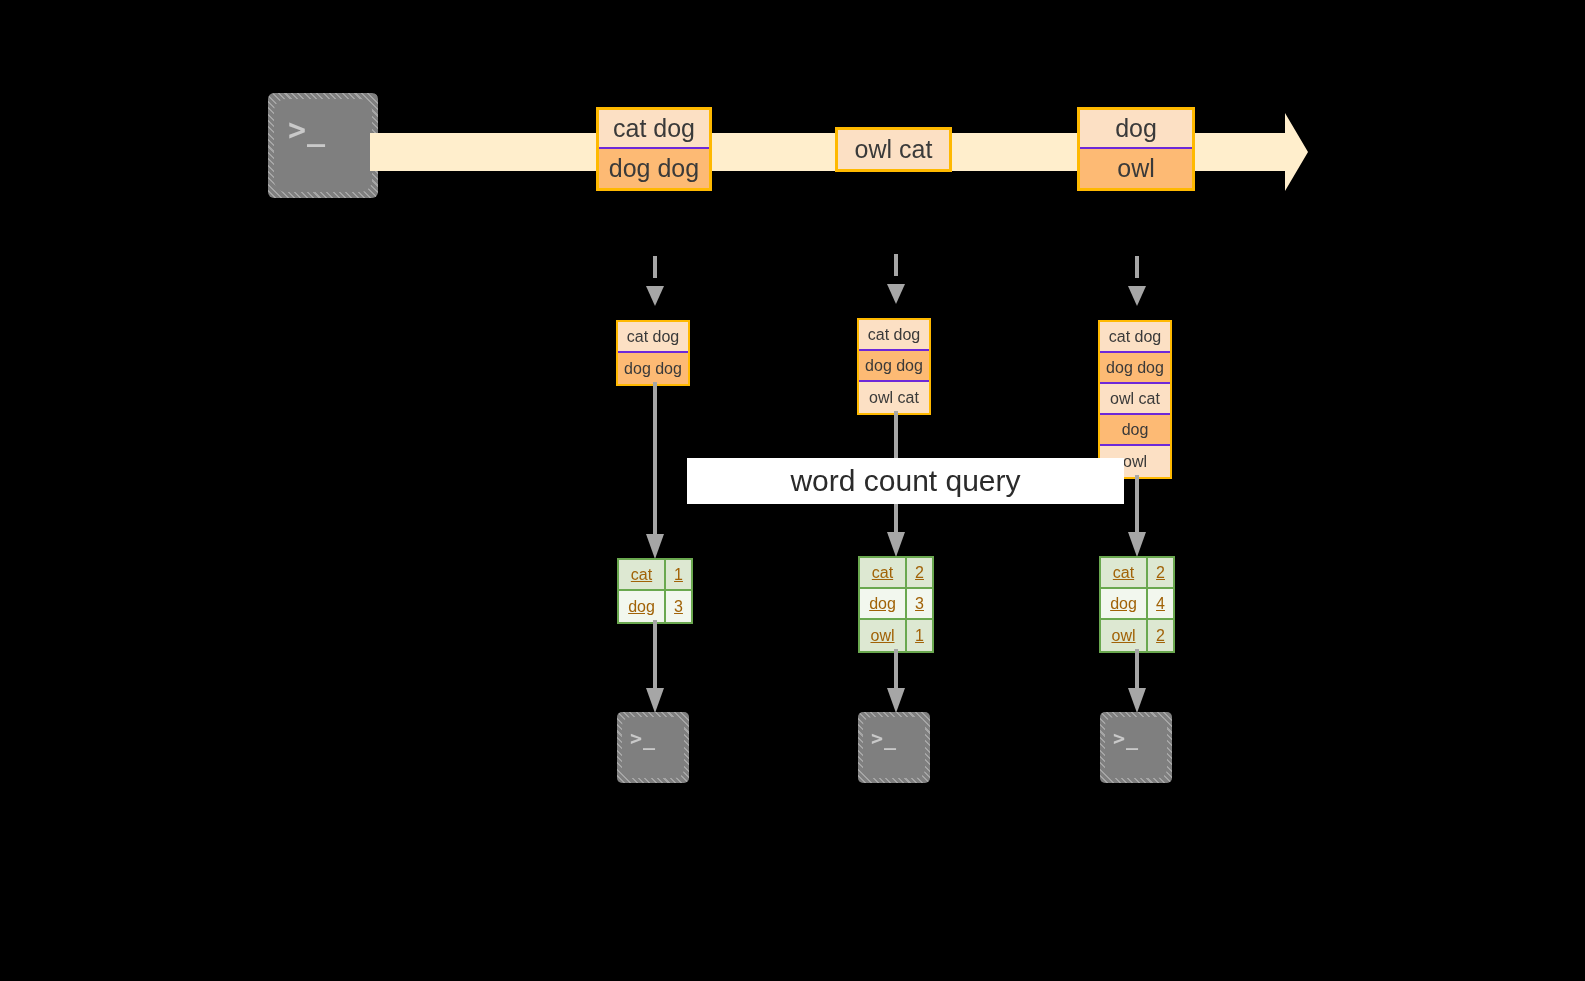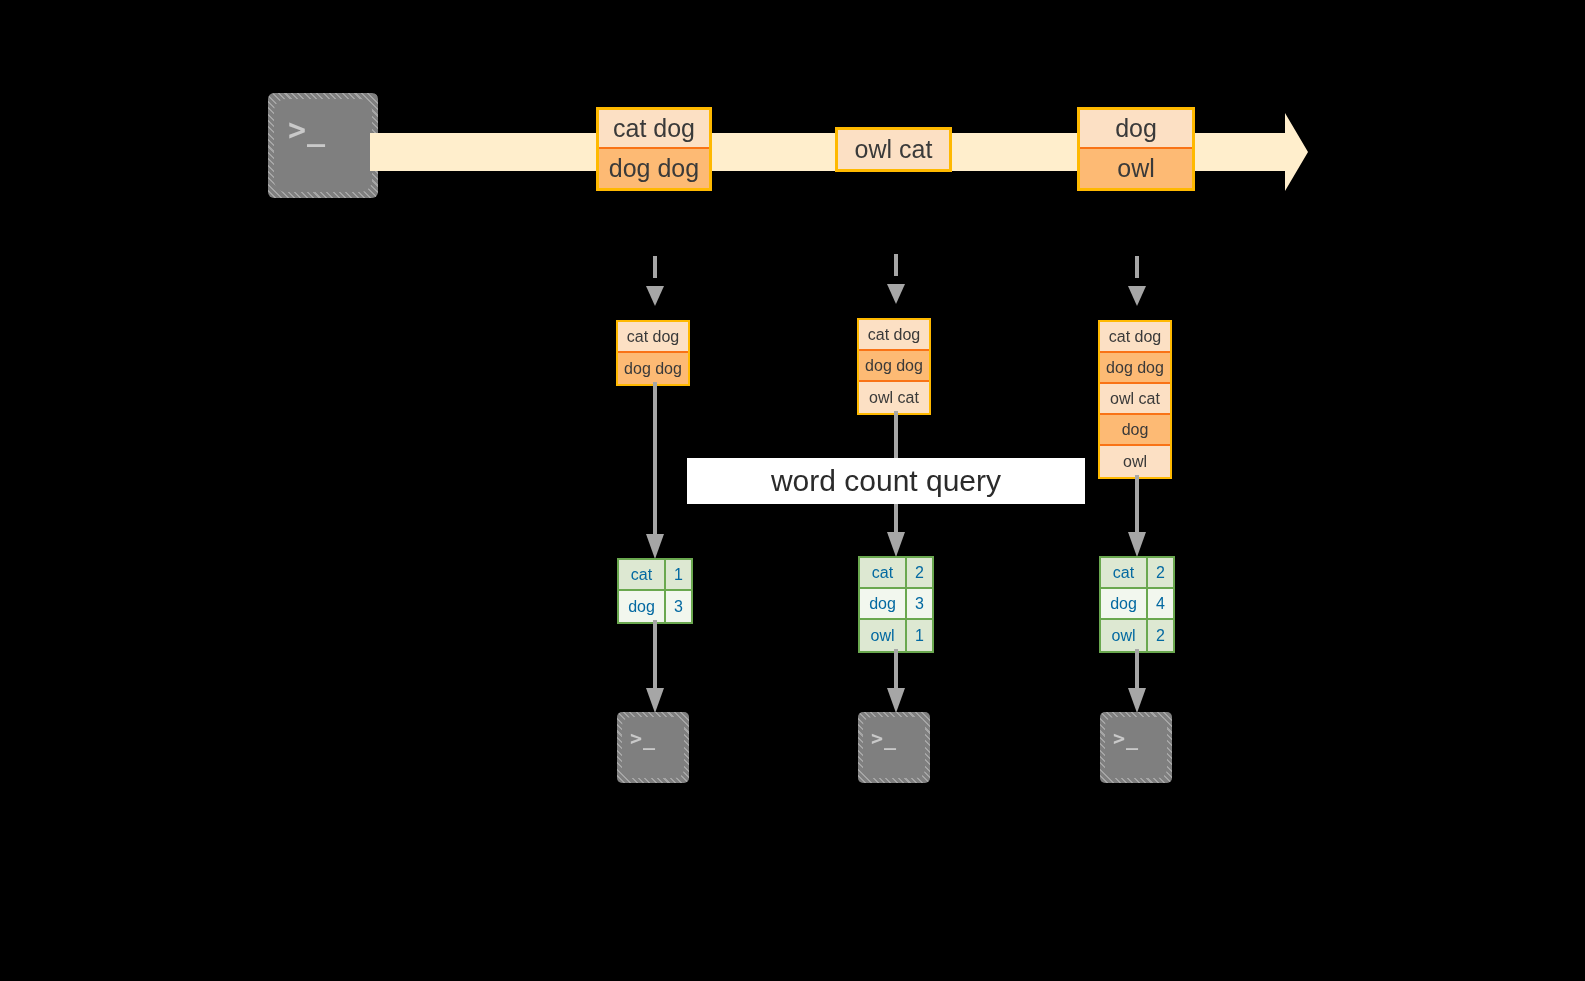--- a/index.html
+++ b/index.html
@@ -80,21 +80,21 @@
   }
   .stream-head svg { display: block; }
 
   
   .obox {
     position: absolute;
     border: 3px solid #ffb900;
     background: #fdf1e3;
   }
   .obox .cell {
-    border-bottom: 2px solid #f97316;
+    border-bottom: 2px solid #6d28d9;
     color: #3a3a3a;
     display: flex;
     align-items: center;
     justify-content: center;
     white-space: nowrap;
   }
   .obox .cell:last-child { border-bottom: none; }
   .obox .cell.shade-a { background: #fce0c4; }
   .obox .cell.shade-b { background: #fdba74; }
 
@@ -124,40 +124,41 @@
   }
   .gbox .row:last-child { border-bottom: none; }
   .gbox .row.shade-a .k,
   .gbox .row.shade-a .v { background: #dde8d2; }
   .gbox .row.shade-b .k,
   .gbox .row.shade-b .v { background: #f2f7ee; }
   .gbox .k, .gbox .v {
     display: flex;
     align-items: center;
     justify-content: center;
-    color: #0369a1;
+    color: #a16207;
     font-size: 16px;
     white-space: nowrap;
+    text-decoration: underline;
   }
   .gbox .k { width: 47px; border-right: 2px solid #6aa84f; }
   .gbox .v { width: 25px; }
   .gbox.res1 { left: 617px; top: 558px; }
   .gbox.res2 { left: 858px; top: 556px; }
   .gbox.res3 { left: 1099px; top: 556px; }
 
   
   .conn { position: absolute; }
   .conn svg { display: block; }
 
   
   .banner {
     position: absolute;
     left: 687px;
     top: 458px;
-    width: 398px;
+    width: 437px;
     height: 46px;
     background: #ffffff;
     display: flex;
     align-items: center;
     justify-content: center;
   }
   .banner .txt {
     color: #2b2b2b;
     font-size: 30px;
     white-space: nowrap;

